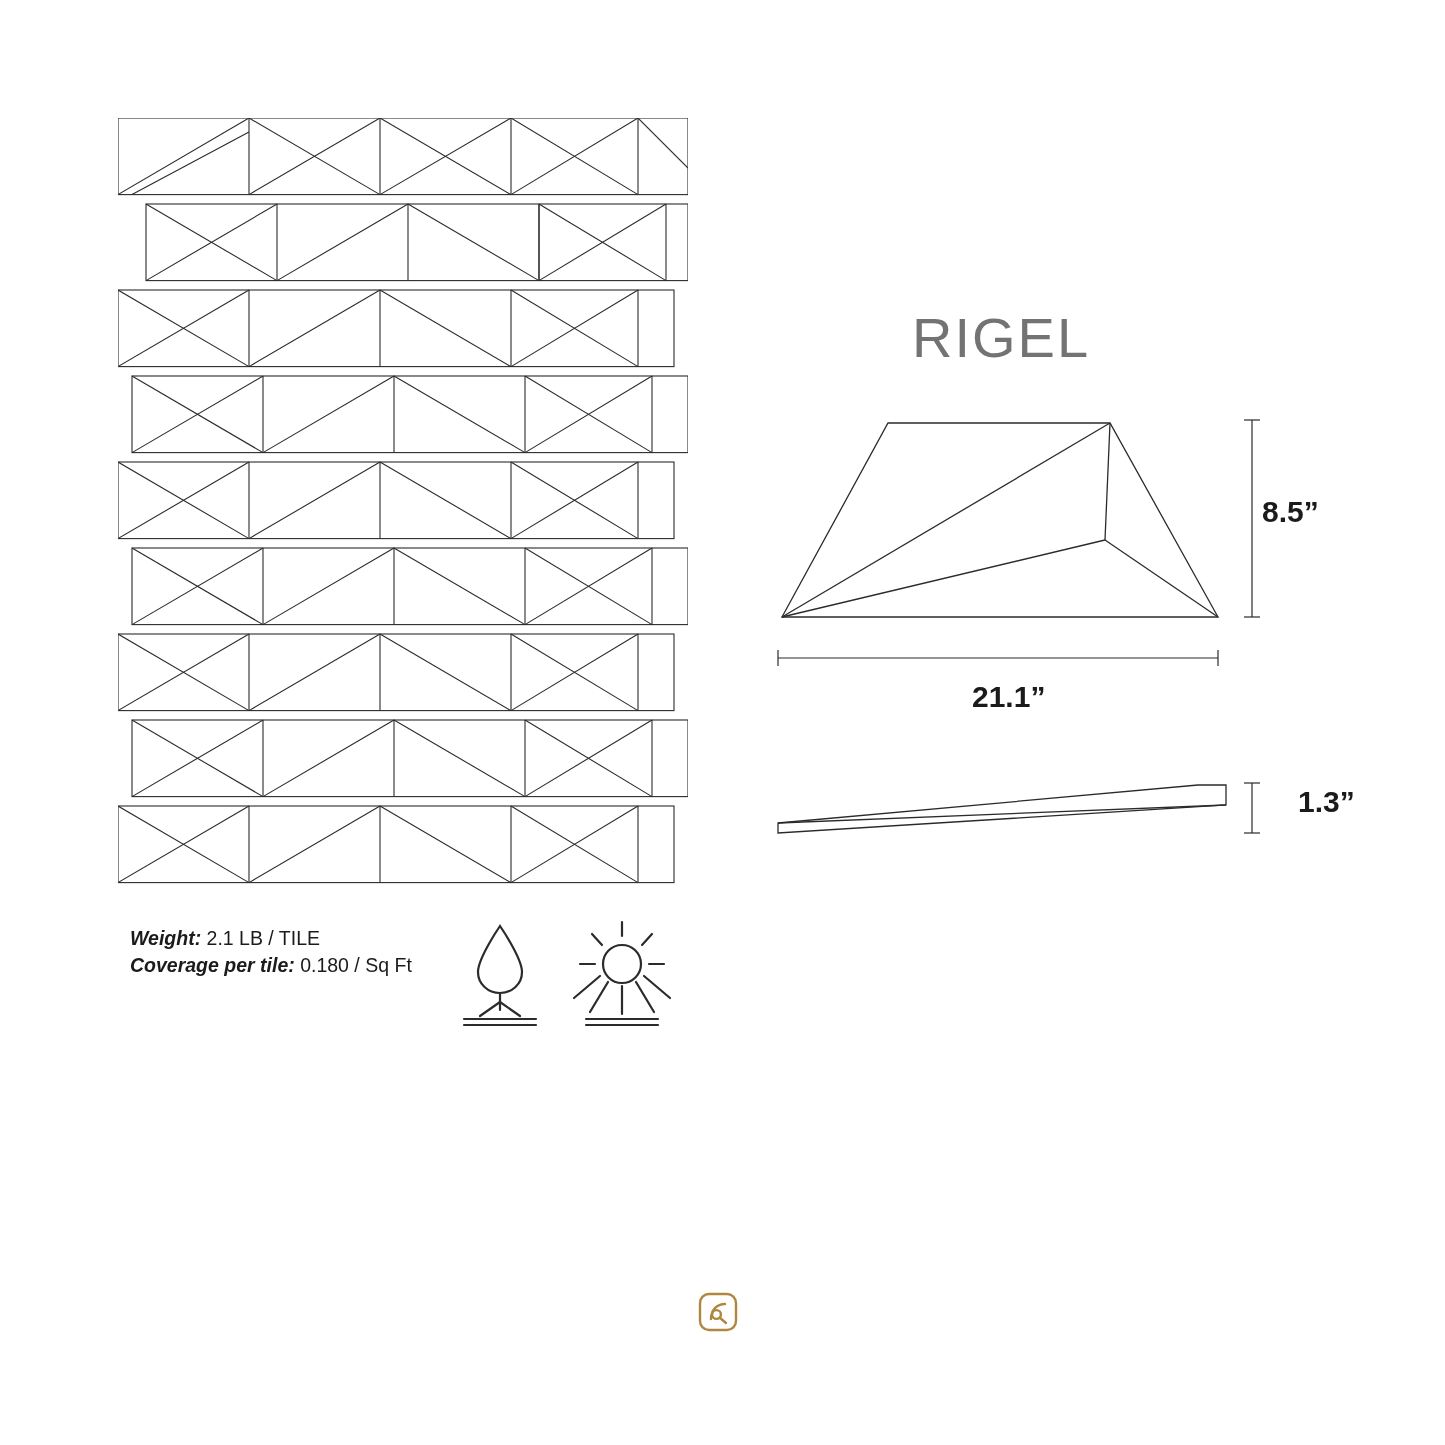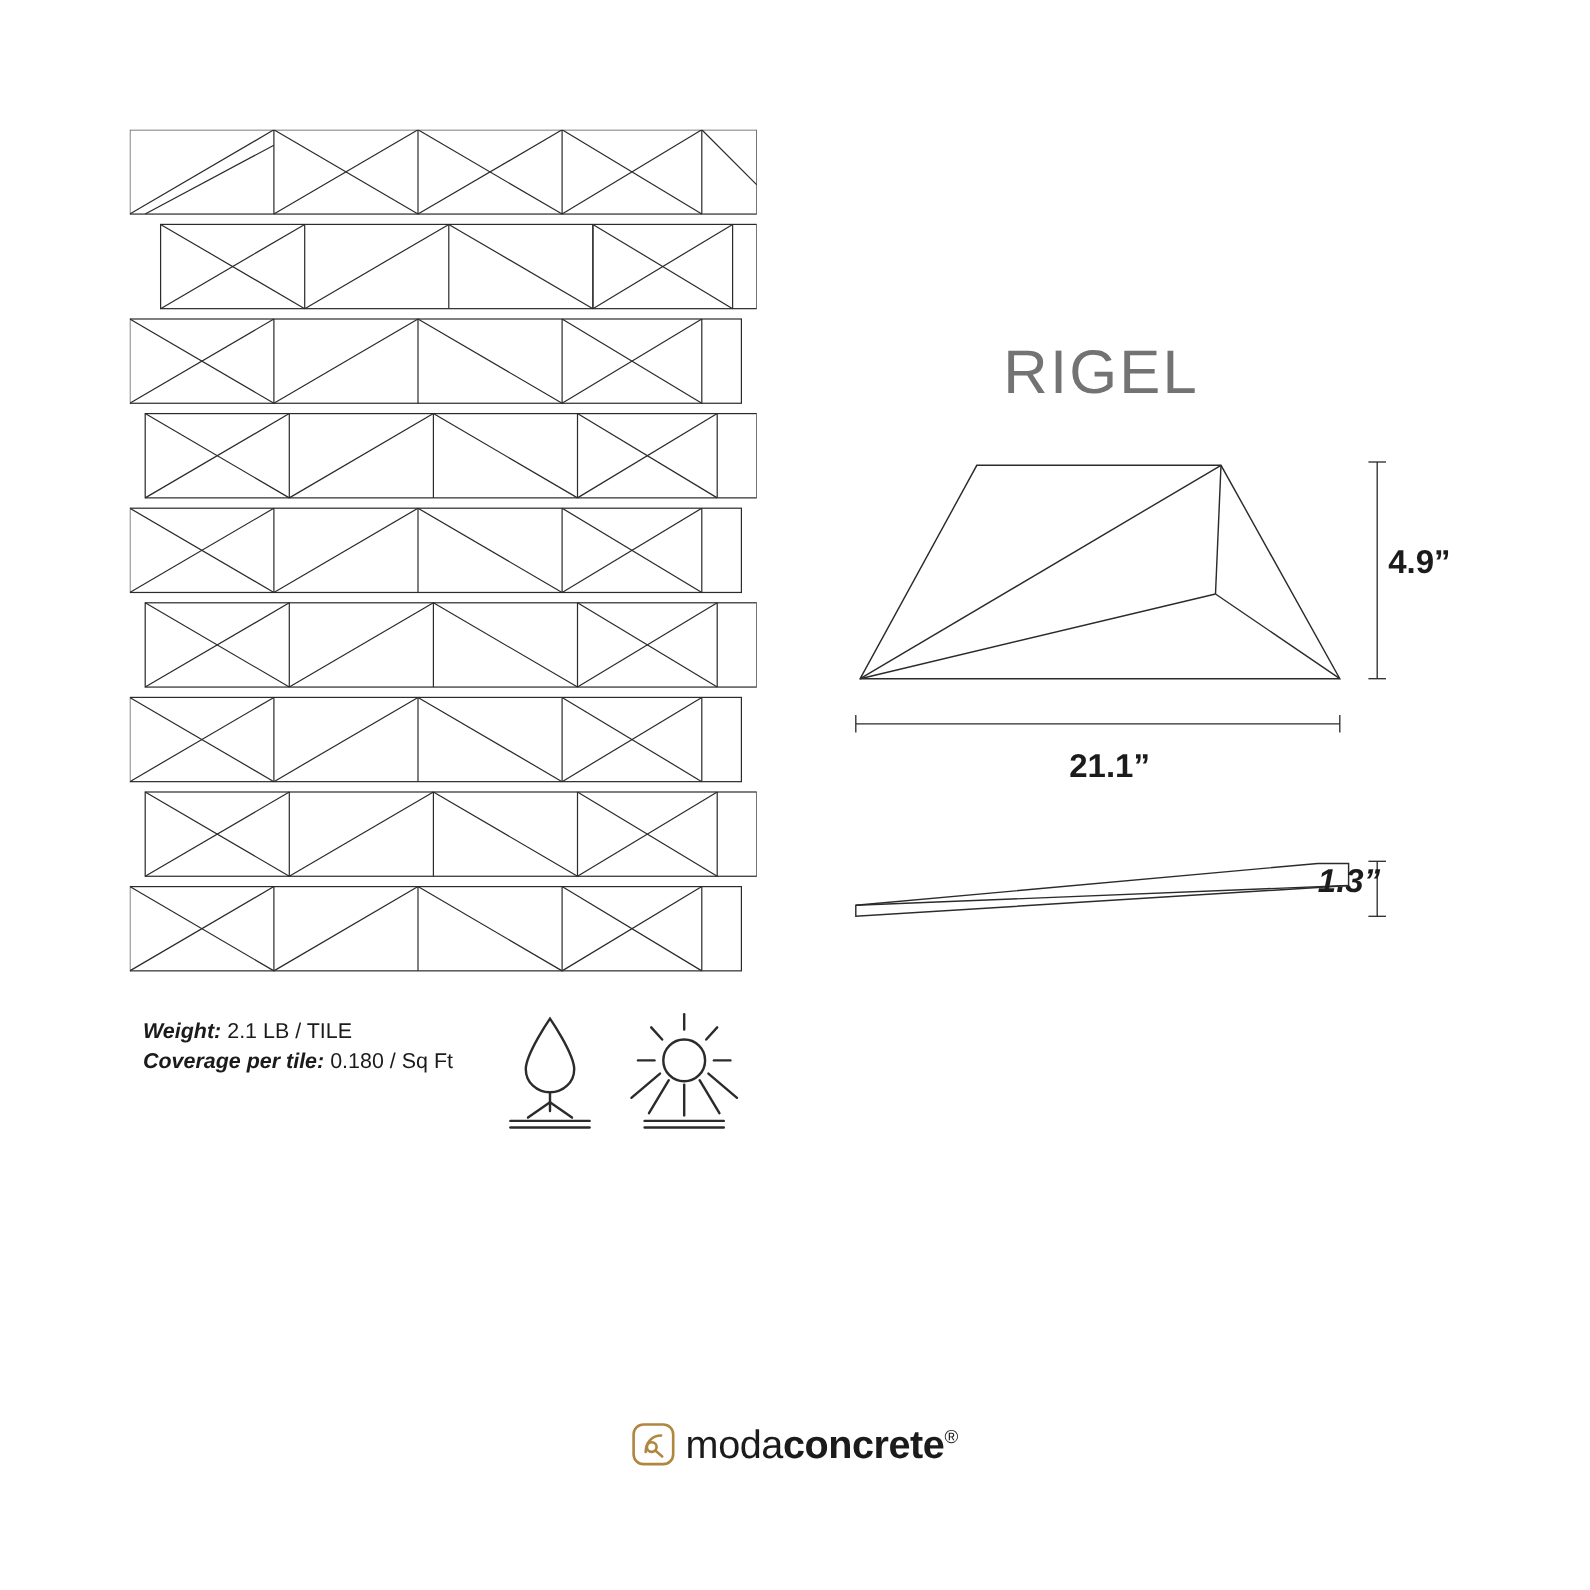--- a/index.html
+++ b/index.html
@@ -50,21 +50,21 @@
 
   .dim-label {
     position: absolute;
     font-size: 30px;
     font-weight: 700;
     color: #1b1b1b;
     white-space: nowrap;
   }
   #dim-height-label { left: 1262px; top: 495px; }
   #dim-width-label  { left: 972px;  top: 680px; }
-  #dim-depth-label  { left: 1198px; top: 785px; font-style: italic; }
+  #dim-depth-label  { left: 1298px; top: 785px; }
 
   
   #spec-block {
     position: absolute;
     left: 130px;
     top: 925px;
     width: 340px;
     font-size: 19.5px;
     line-height: 27px;
     color: #1b1b1b;
@@ -279,21 +279,21 @@
     </g>
 
     <g stroke-width="1.2">
       <line x1="492" y1="378" x2="492" y2="428"></line>
       <line x1="484" y1="378" x2="500" y2="378"></line>
       <line x1="484" y1="428" x2="500" y2="428"></line>
     </g>
   </svg>
 </div>
 
-<div class="dim-label" id="dim-height-label">4.9”</div>
+<div class="dim-label" id="dim-height-label">8.5”</div>
 <div class="dim-label" id="dim-width-label">21.1”</div>
 <div class="dim-label" id="dim-depth-label">1.3”</div>
 
 <div id="spec-block">
   <div class="spec-row">
     <span class="spec-key">Weight:</span><span> 2.1 LB / TILE</span>
   </div>
   <div class="spec-row">
     <span class="spec-key">Coverage per tile:</span><span> 0.180 / Sq Ft</span>
   </div>
@@ -329,16 +329,13 @@
   </svg>
 </div>
 
 <div id="brand-footer">
   <svg id="brand-logo-mark" width="40" height="40" viewBox="0 0 40 40">
     <rect x="2" y="2" width="36" height="36" rx="9" fill="none" stroke="#b0873f" stroke-width="2.4"></rect>
     <path d="M13 27 C13 18 19 12 27 12" fill="none" stroke="#b0873f" stroke-width="2.4" stroke-linecap="round"></path>
     <circle cx="18.5" cy="22.5" r="4.4" fill="none" stroke="#b0873f" stroke-width="2.4"></circle>
     <line x1="21.5" y1="25.5" x2="28" y2="31" stroke="#b0873f" stroke-width="2.4" stroke-linecap="round"></line>
   </svg>
-  <div id="brand-wordmark">
-    <span class="brand-light">moda</span><span class="brand-bold">concrete</span><span class="brand-reg">®</span>
-  </div>
 </div>
 
 </body></html>

